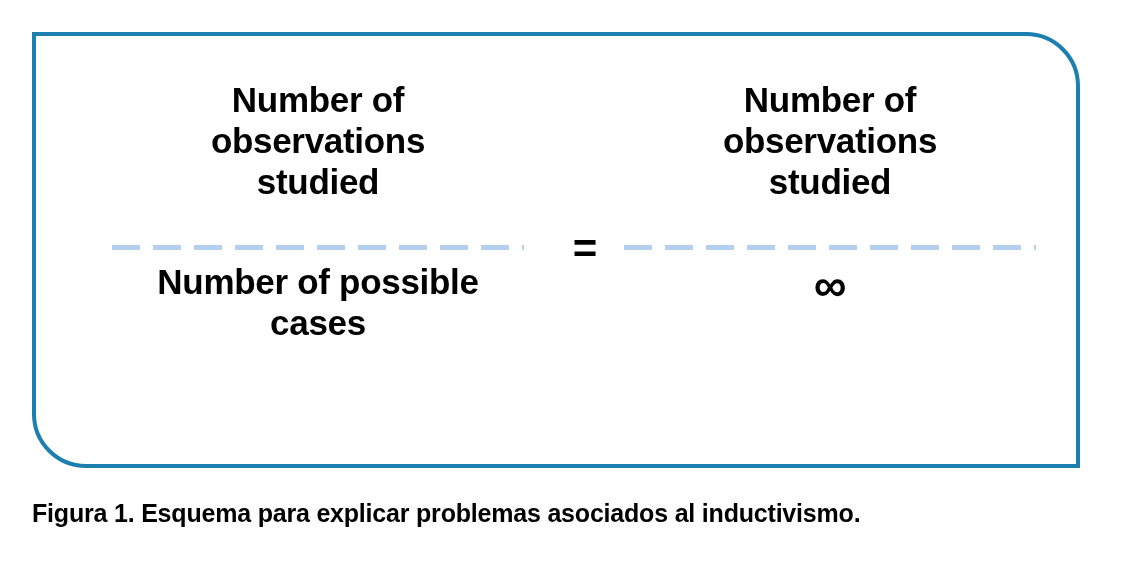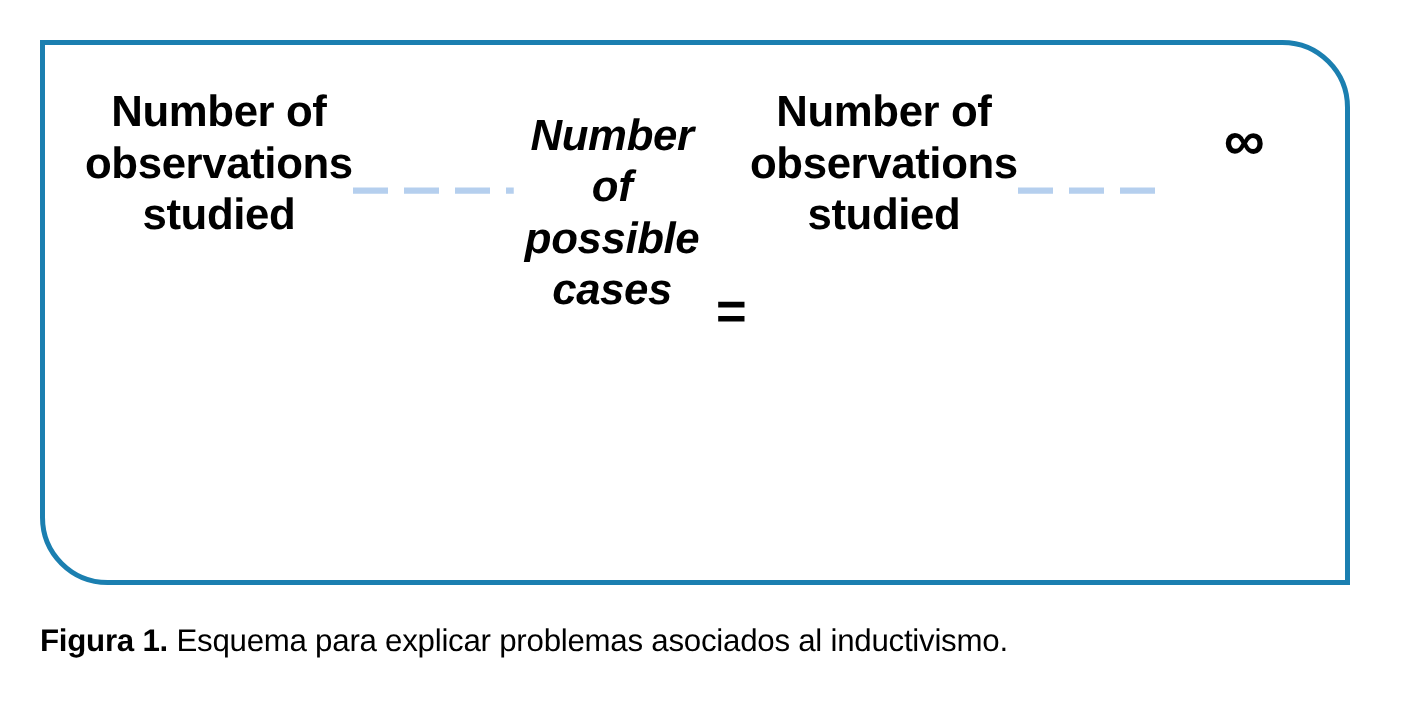--- a/index.html
+++ b/index.html
@@ -38,22 +38,23 @@
   .equation {
     position: absolute;
     left: 32px;
     top: 32px;
     width: 1048px;
     height: 436px;
   }
 
   .fraction {
     position: absolute;
-    top: 38px;
+    top: 48px;
     display: flex;
+    flex-direction: column;
     align-items: center;
   }
 
   .fraction-left  { left: 36px;  width: 500px; }
   .fraction-right { left: 568px; width: 460px; }
 
   .numerator,
   .denominator {
     font-weight: bold;
     font-size: 35px;
@@ -74,21 +75,21 @@
     height: 120px;
     display: flex;
     align-items: flex-start;
     justify-content: center;
     padding-top: 12px;
     box-sizing: border-box;
   }
 
   .fraction-left .numerator   { max-width: 300px; margin: 0 auto; }
   .fraction-right .numerator  { max-width: 300px; margin: 0 auto; }
-  .fraction-left .denominator { max-width: 390px; margin: 0 auto; font-style: italic; }
+  .fraction-left .denominator { max-width: 390px; margin: 0 auto; }
 
   .infinity {
     font-size: 46px;
     font-weight: bold;
     line-height: 1;
     text-align: center;
   }
 
   
   .fraction-bar {
@@ -124,21 +125,21 @@
     position: absolute;
     left: 32px;
     top: 498px;
     width: 1060px;
     font-size: 25px;
     line-height: 1.2;
     letter-spacing: -0.2px;
     white-space: nowrap;
   }
   .caption-label { font-weight: bold; margin-top: 28px; }
-  .caption-text  { font-weight: normal; }
+  .caption-text  { font-weight: bold; }
 </style>
 </head>
 <body>
 
 <div id="figure-root">
 
   <div class="figure-frame"></div>
 
   <div class="equation">
 

